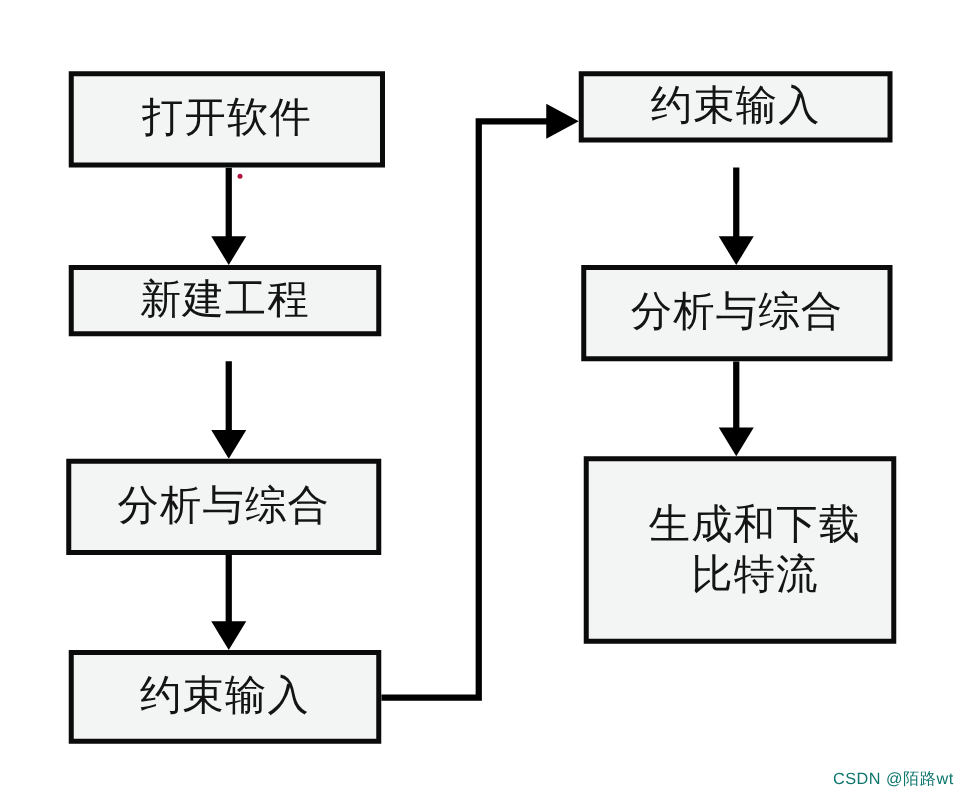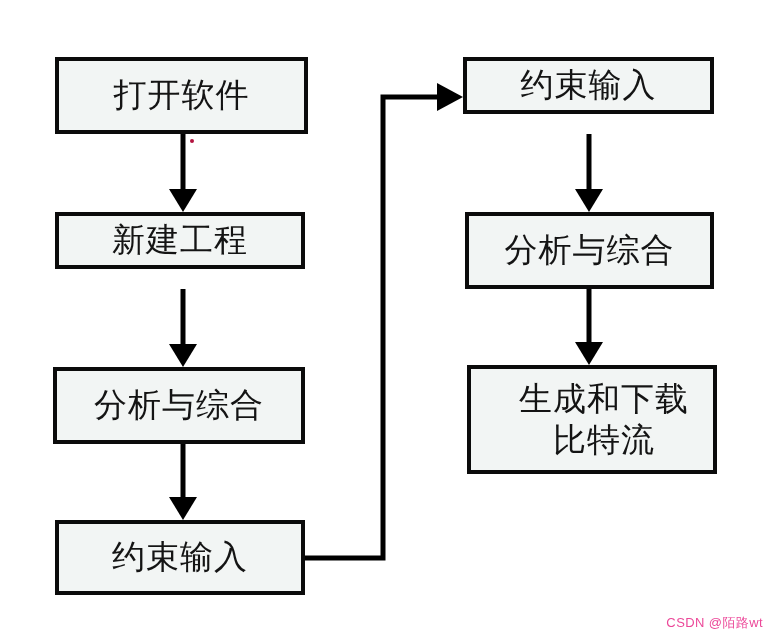--- a/index.html
+++ b/index.html
@@ -34,21 +34,21 @@
     letter-spacing: 1px;
     white-space: pre-line;
     user-select: none;
   }
   .box-open-software  { left: 55px;  top: 57px;  width: 253px; height: 77px; }
   .box-new-project    { left: 55px;  top: 212px; width: 250px; height: 57px; }
   .box-design-input   { left: 53px;  top: 367px; width: 252px; height: 77px; }
   .box-analysis       { left: 55px;  top: 520px; width: 250px; height: 75px; }
   .box-constraint     { left: 463px; top: 57px;  width: 251px; height: 57px; }
   .box-implement      { left: 465px; top: 212px; width: 249px; height: 77px; }
-  .box-bitstream      { left: 467px; top: 365px; width: 250px; height: 109px; padding-left: 24px; }
+  .box-bitstream      { left: 467px; top: 365px; width: 250px; height: 150px; padding-left: 24px; }
 
   #arrow-layer {
     position: absolute;
     left: 0; top: 0;
     width: 775px;
     height: 640px;
     pointer-events: none;
   }
   .red-dot {
     position: absolute;
@@ -58,21 +58,21 @@
     height: 4px;
     background: #b3133f;
     border-radius: 50%;
   }
   .watermark {
     position: absolute;
     right: 12px;
     bottom: 8px;
     font-family: "Liberation Sans", "DejaVu Sans", sans-serif;
     font-size: 13px;
-    color: #ec4899;
+    color: #0f766e;
     letter-spacing: 0.4px;
     user-select: none;
   }
 </style>
 </head>
 <body>
 
 <div id="canvas">
 
   <svg id="arrow-layer" viewBox="0 0 775 640" width="775" height="640" xmlns="http://www.w3.org/2000/svg">

